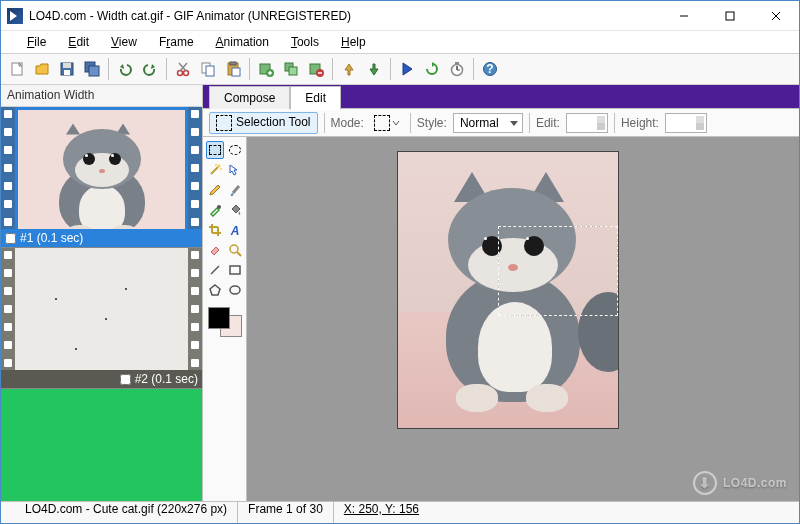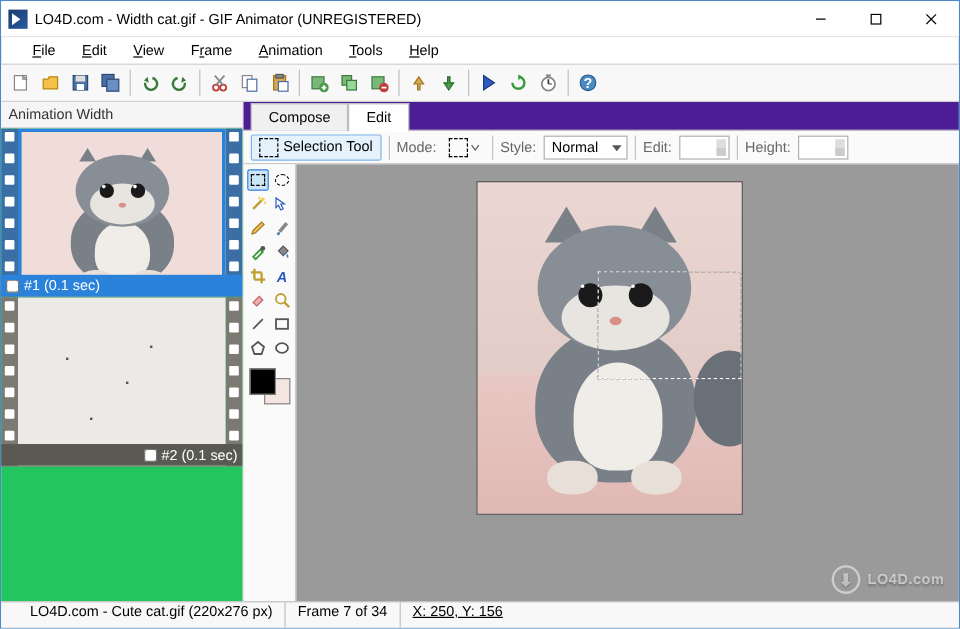--- a/index.html
+++ b/index.html
@@ -516,17 +516,17 @@
       </div>
     </div>
   </div>
 
   <div class="statusbar">
     <div class="statusseg">
       <div class="app-icon"></div>
       <span>LO4D.com - Cute cat.gif</span>&nbsp;
       <span>(220x276 px)</span>
     </div>
-    <div class="statusseg">Frame 7 of 34</div>
+    <div class="statusseg">Frame 1 of 30</div>
     <div class="statusseg" style="border-right:none;text-decoration:underline;">X: 250, Y: 156</div>
   </div>
 
 </div>
 
 </body></html>

